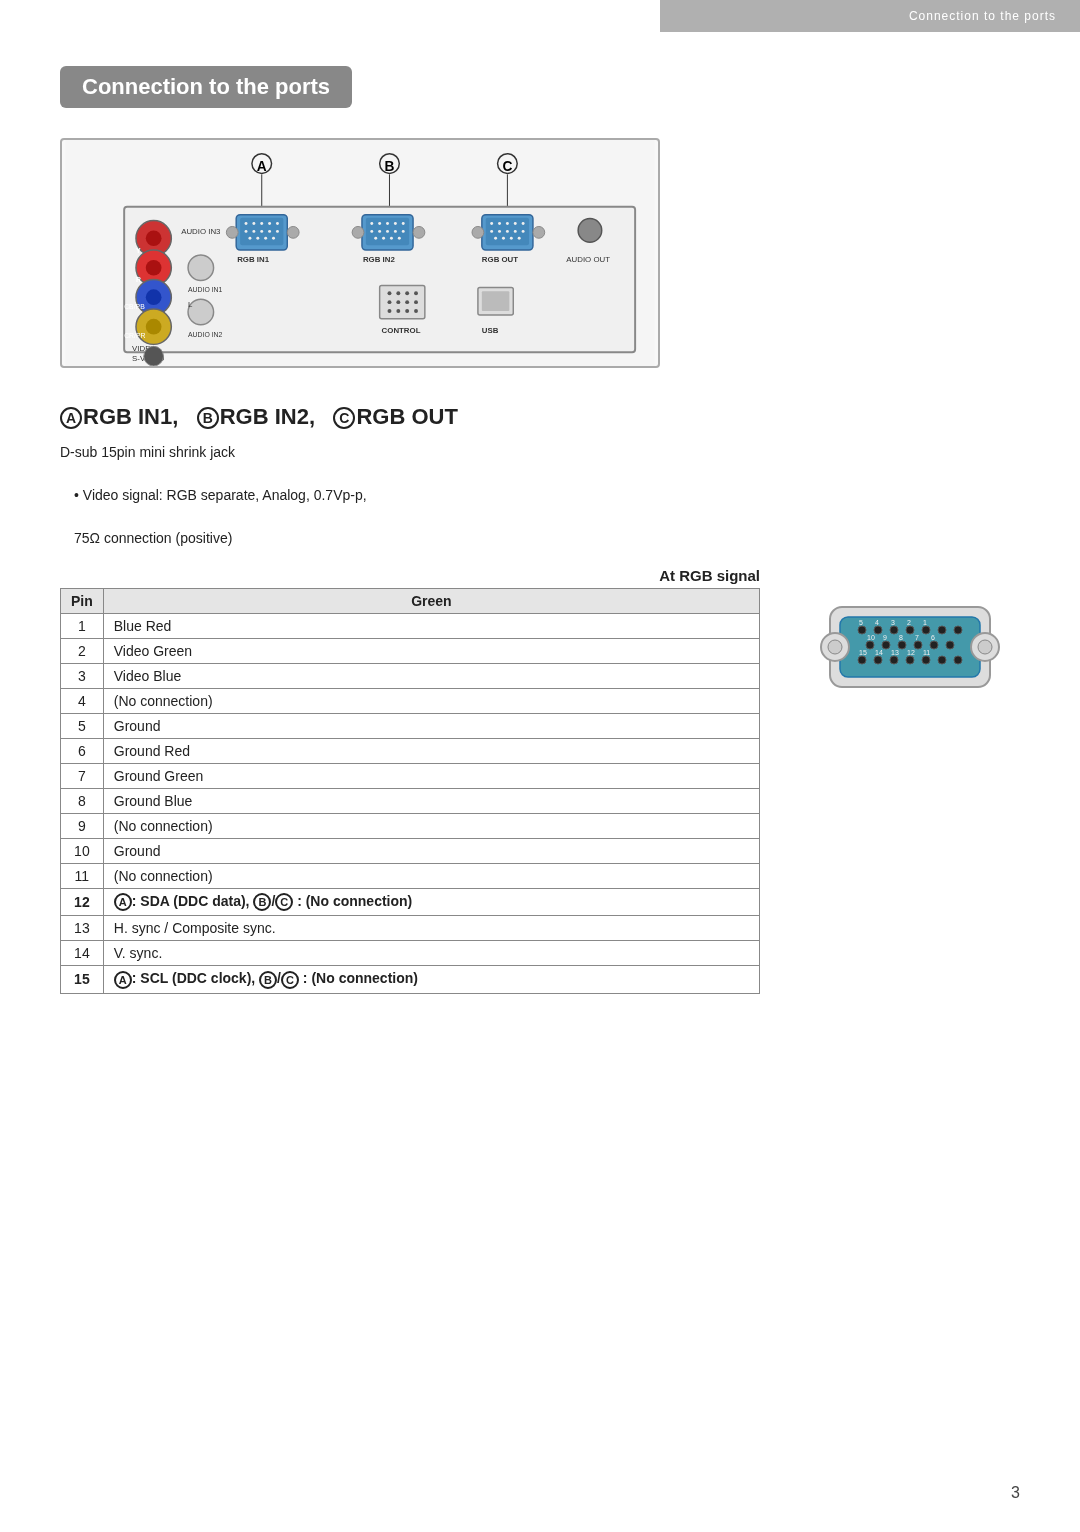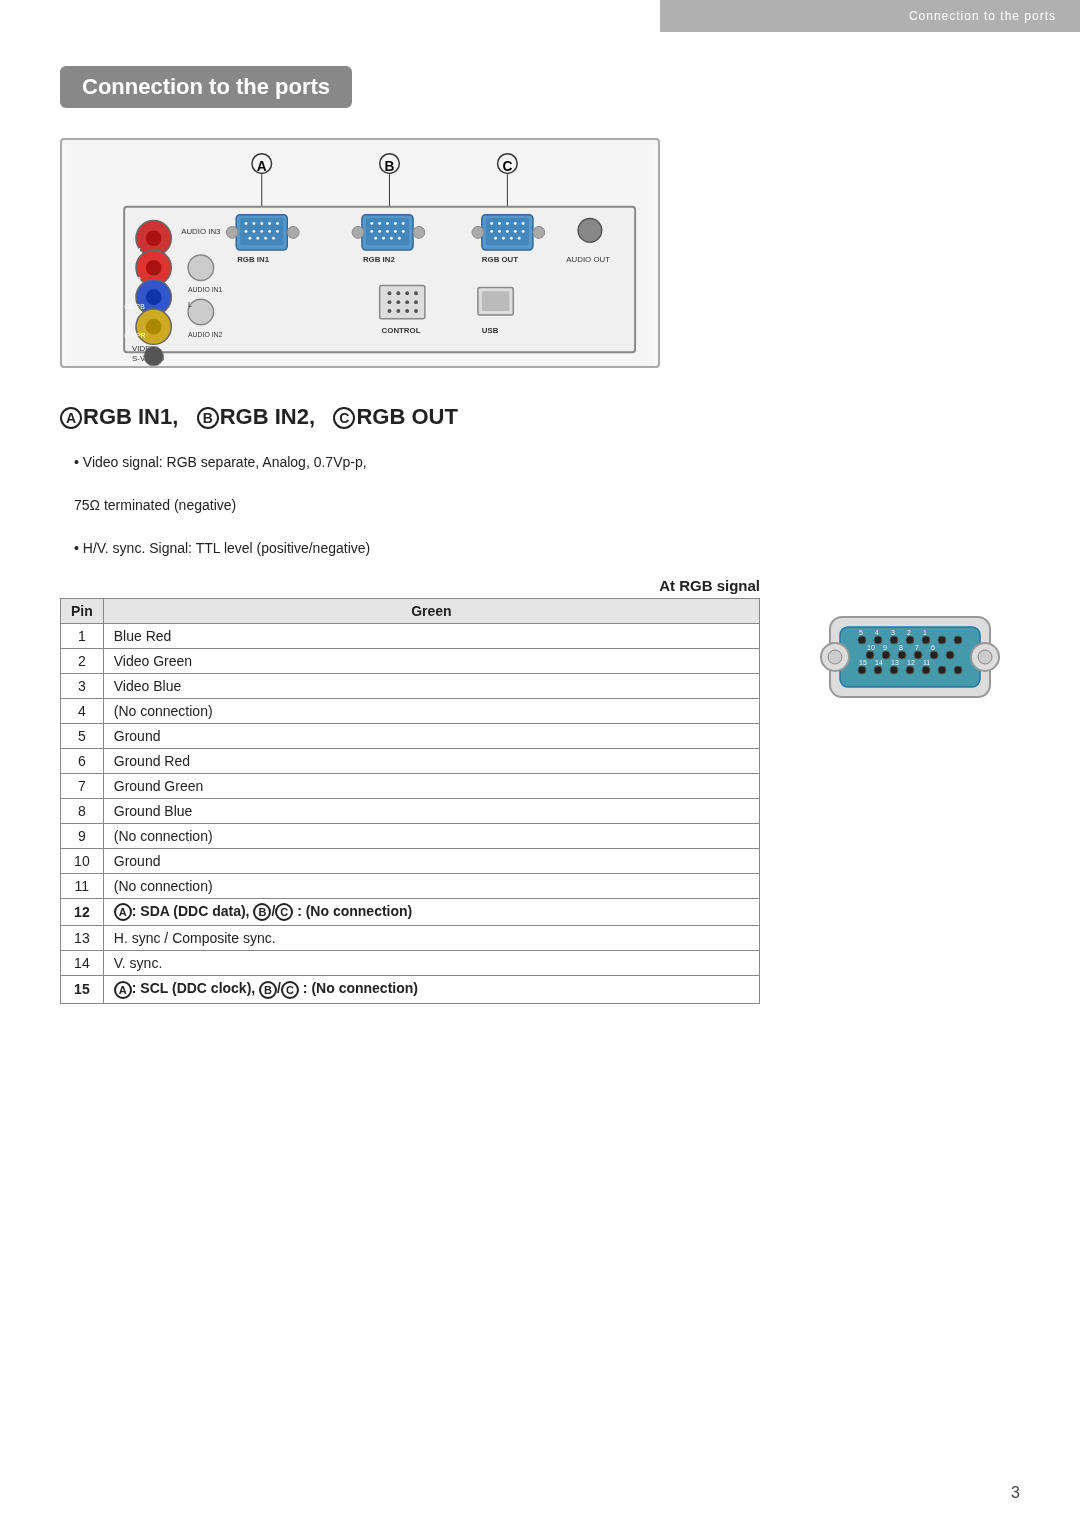--- a/index.html
+++ b/index.html
@@ -326,23 +326,23 @@
   </div>
 
   
   <div class="sub-heading">
     <span class="circled">A</span>RGB IN1, &nbsp;
     <span class="circled">B</span>RGB IN2, &nbsp;
     <span class="circled">C</span>RGB OUT
   </div>
 
   
+  <div class="desc-text">D-sub 15pin mini shrink jack</div>
   <div class="desc-text indent">• Video signal: RGB separate, Analog, 0.7Vp-p,</div>
-  <div class="desc-text indent">75Ω terminated (negative)</div>
-  <div class="desc-text indent">• H/V. sync. Signal: TTL level (positive/negative)</div>
+  <div class="desc-text indent">75Ω connection (positive)</div>
 
   
   <div class="main-content">
     <div class="table-section">
       <div class="rgb-table-title">At RGB signal</div>
       <table>
         <thead>
           <tr>
             <th>Pin</th>
             <th>Green</th>

